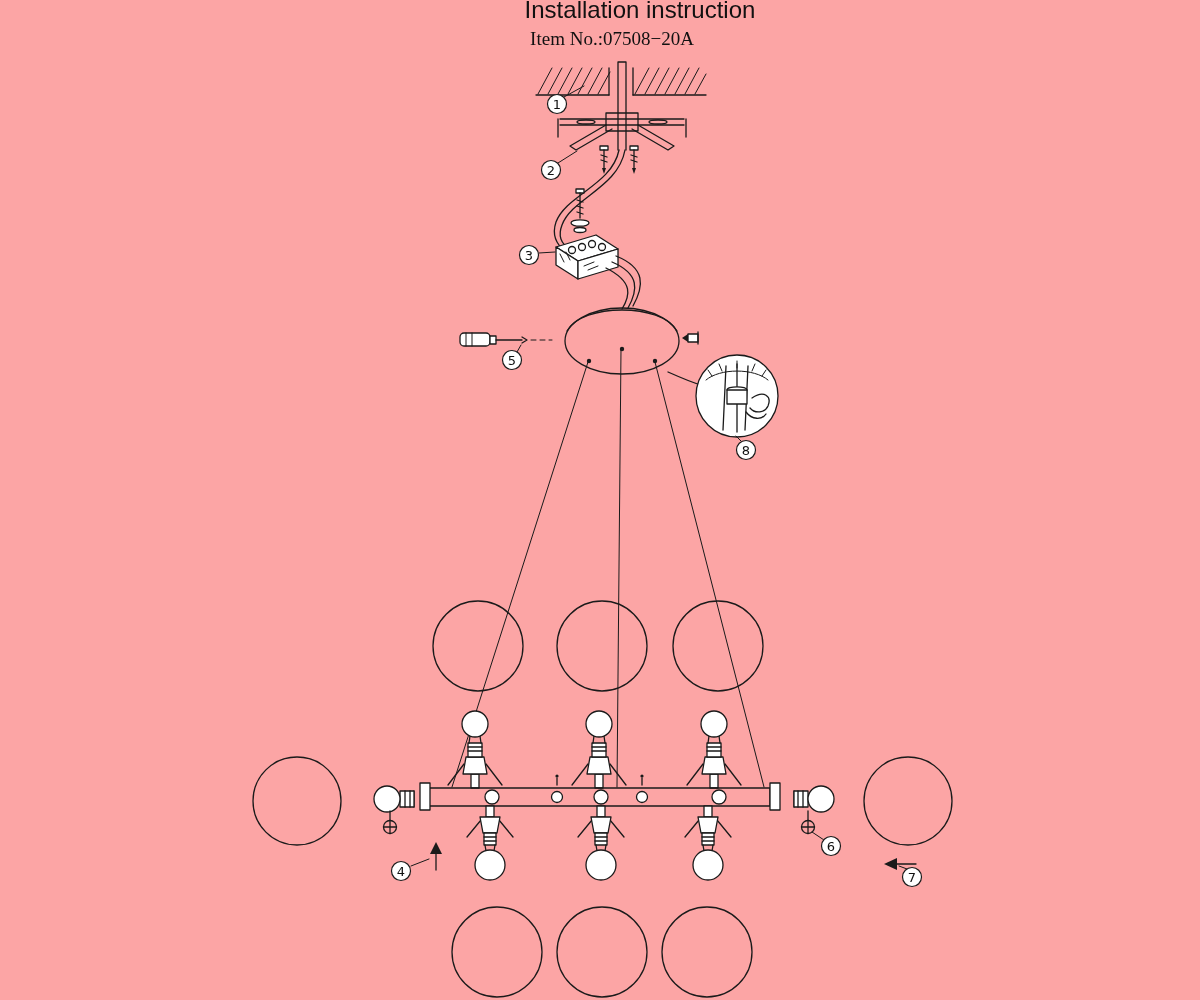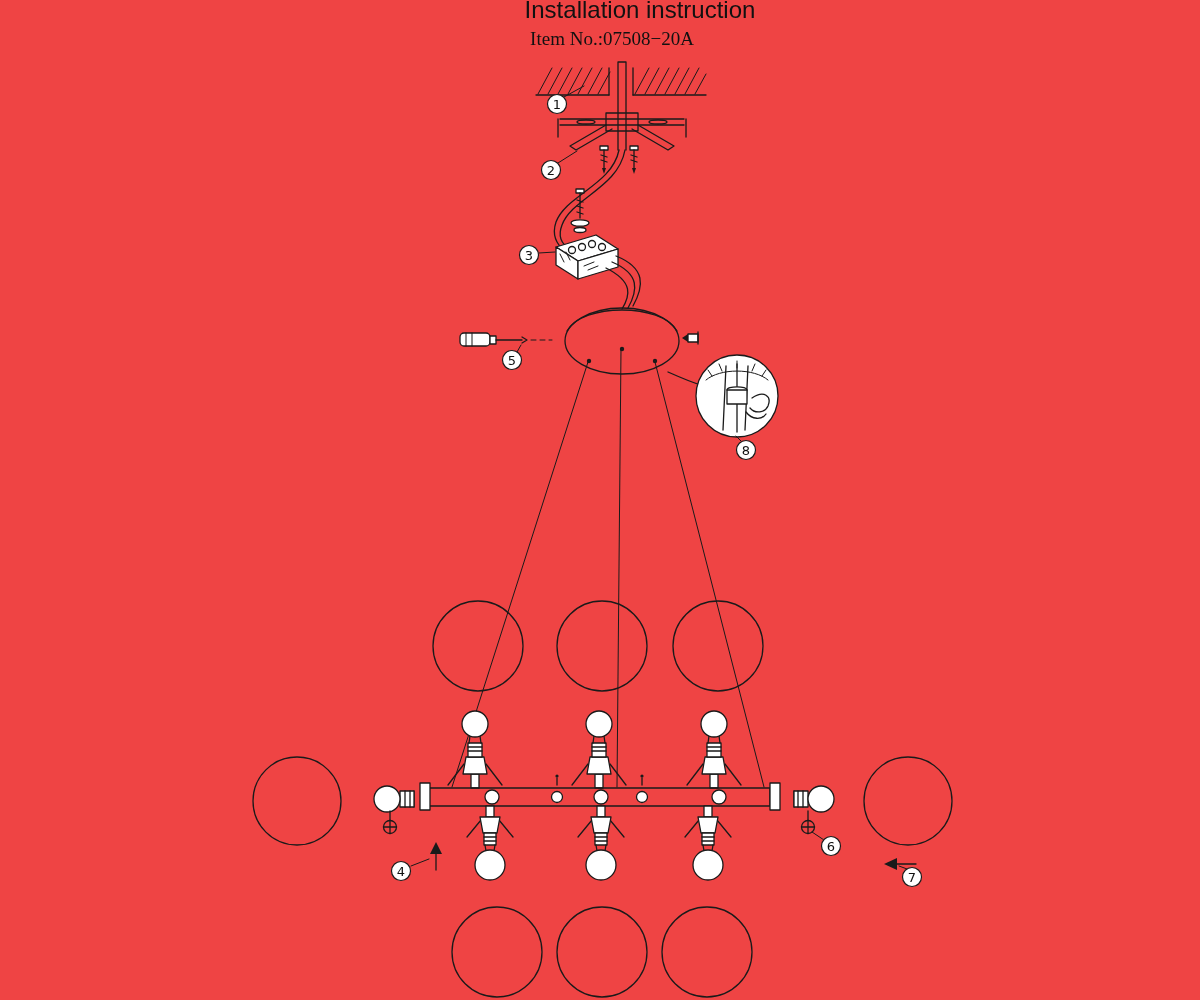--- a/index.html
+++ b/index.html
@@ -1,16 +1,16 @@
 <!DOCTYPE html>
 <html><head>
 <meta charset="utf-8">
 <style>
   html,body { margin:0; padding:0; background:#ffffff; }
-  .page { position:relative; width:1200px; height:1000px; background:#ef4444;
+  .page { position:relative; width:1200px; height:1000px; background:#fca5a5;
           font-family:"Liberation Sans", sans-serif; overflow:hidden; }
   .ln   { stroke:#1a1a1a; fill:none; stroke-width:1.3; stroke-linecap:round; stroke-linejoin:round; }
   .thin { stroke:#1a1a1a; fill:none; stroke-width:1;   stroke-linecap:round; }
   .lnf  { stroke:#1a1a1a; fill:#ffffff; stroke-width:1.3; stroke-linejoin:round; }
   .solid{ fill:#1a1a1a; stroke:none; }
   .callout-circle { stroke:#1a1a1a; fill:#ffffff; stroke-width:1.2; }
   .callout-text   { font:13px "DejaVu Sans", sans-serif; fill:#111111; }
   text.title  { font:24px "Liberation Sans", sans-serif; fill:#111111; }
   text.itemno { font:19px "Liberation Serif", serif;     fill:#111111; }
 </style>

